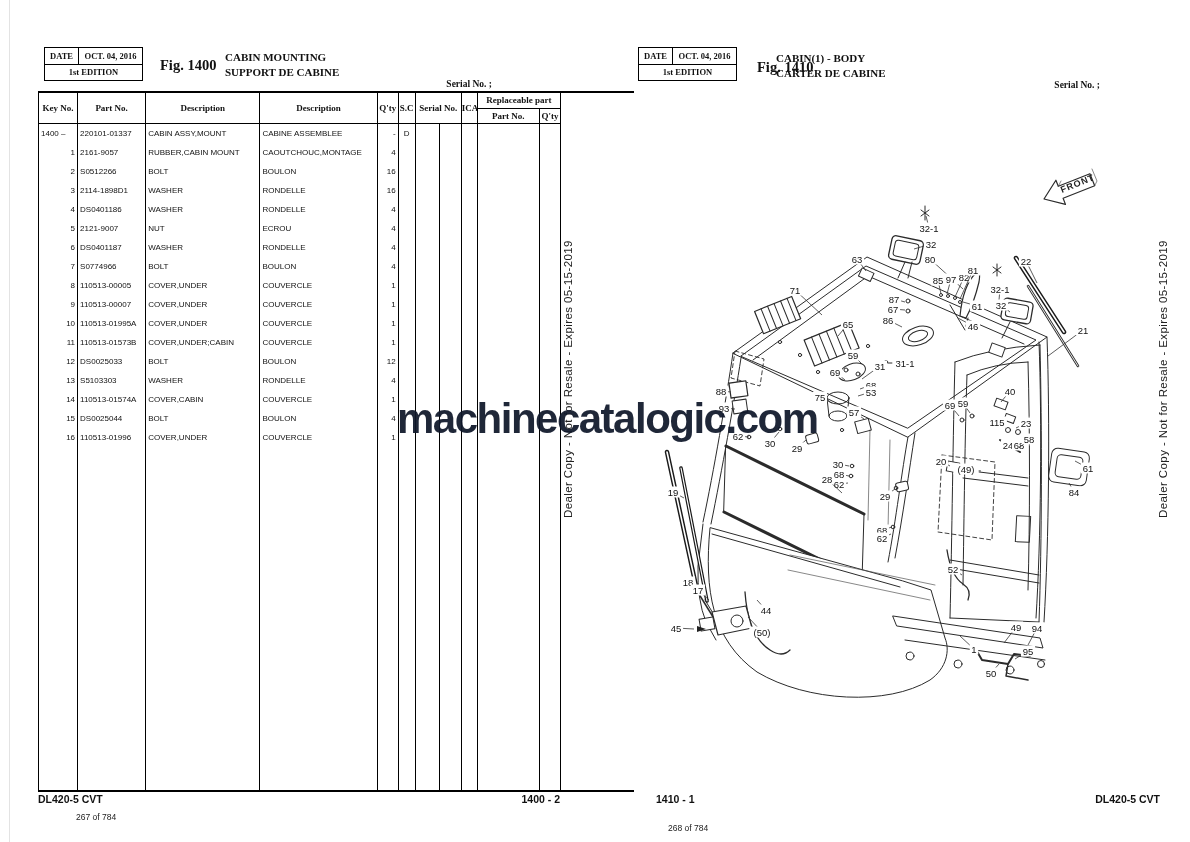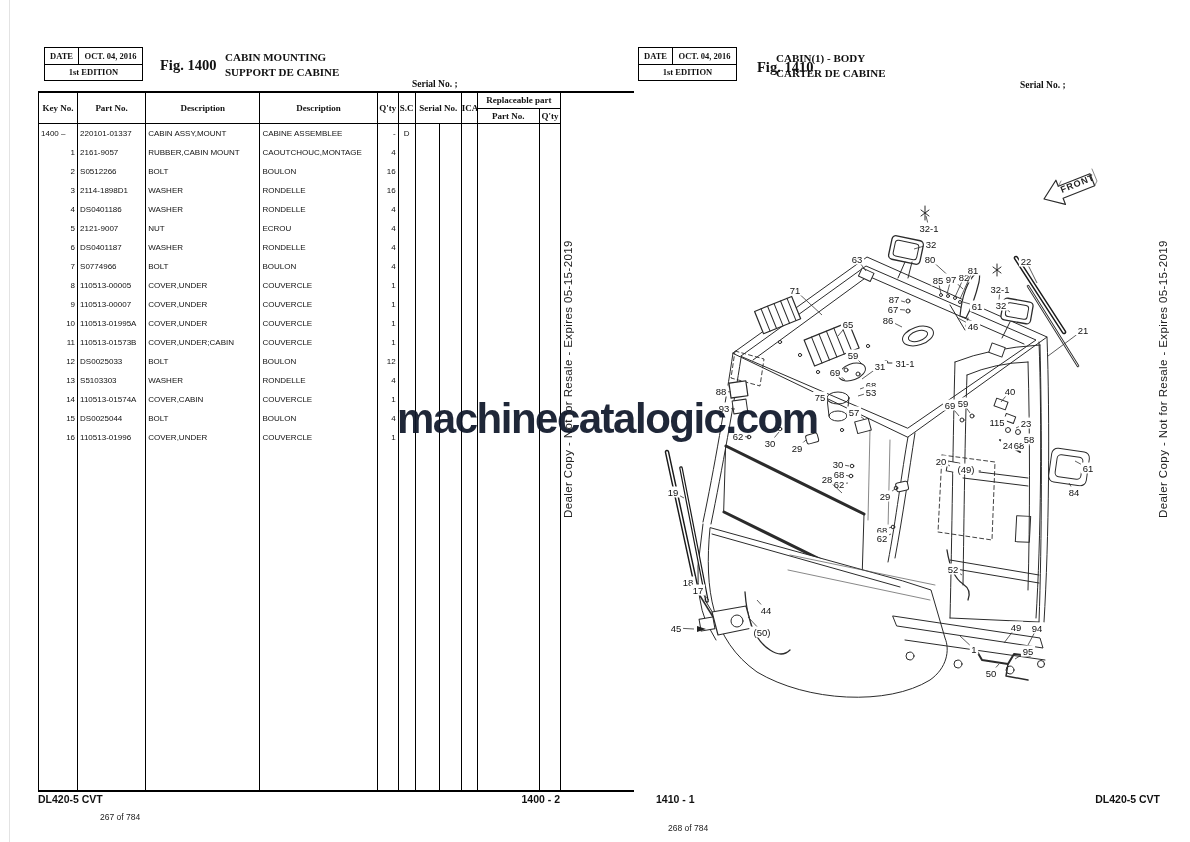--- a/index.html
+++ b/index.html
@@ -9,21 +9,21 @@
 
   
   .datebox{position:absolute;width:99px;height:34px;border:1.6px solid #000;box-sizing:border-box;
            font-family:"Liberation Serif",serif;font-weight:bold;font-size:8.5px;}
   .datebox .r1{display:flex;height:15.5px;border-bottom:1px solid #000;}
   .datebox .r1 .c1{width:33px;border-right:1px solid #000;display:flex;align-items:center;justify-content:center;}
   .datebox .r1 .c2{flex:1;display:flex;align-items:center;justify-content:center;}
   .datebox .r2{height:15px;display:flex;align-items:center;justify-content:center;}
   .figlabel{position:absolute;font-family:"Liberation Serif",serif;font-weight:bold;font-size:14.5px;}
   .ptitle{position:absolute;font-family:Liberation Serif, serif;font-weight:bold;font-size:11px;line-height:15px;white-space:nowrap;}
-  .seriallabel{position:absolute;font-family:"Liberation Serif",serif;font-weight:bold;font-size:9.5px;text-align:left;width:80px;}
+  .seriallabel{position:absolute;font-family:"Liberation Serif",serif;font-weight:bold;font-size:9.5px;text-align:right;width:80px;}
 
   
   .tablewrap{position:absolute;left:38px;top:91px;width:596px;height:697px;
              border-top:2px solid #000;border-bottom:2.5px solid #000;box-sizing:content-box;}
   table.parts{border-collapse:collapse;table-layout:fixed;width:523px;height:697px;
               border-left:1px solid #000;border-right:1px solid #000;}
   table.parts th{font-family:"Liberation Serif",serif;font-weight:bold;font-size:9px;
                  border-bottom:1px solid #000;padding:0;white-space:nowrap;overflow:hidden;}
   table.parts td{font-size:8px;padding:0 2px;white-space:nowrap;overflow:hidden;height:19px;}
   .bl{border-left:1px solid #000;}
@@ -347,21 +347,21 @@
             <td class="bl"></td>
             <td class="bl"></td>
             <td class="bl"></td>
             <td class="bl"></td>
           </tr>
         </tbody>
     </table>
   </div>
 
   <div class="fmodel" style="left:38px;top:793px;">DL420-5 CVT</div>
-  <div class="fcount" style="left:76px;top:812px;margin-left:24px;">267 of 784</div>
+  <div class="fcount" style="left:76px;top:812px;">267 of 784</div>
   <div class="fref" style="left:480px;top:793px;width:80px;text-align:right;">1400 - 2</div>
 
   <div class="vtext" style="left:562px;top:238px;">Dealer Copy - Not for Resale - Expires 05-15-2019</div>
 
   <div class="datebox" style="left:638px;top:47px;">
     <div class="r1">
       <div class="c1">DATE</div>
       <div class="c2">OCT. 04, 2016</div>
     </div>
     <div class="r2">1st EDITION</div>

